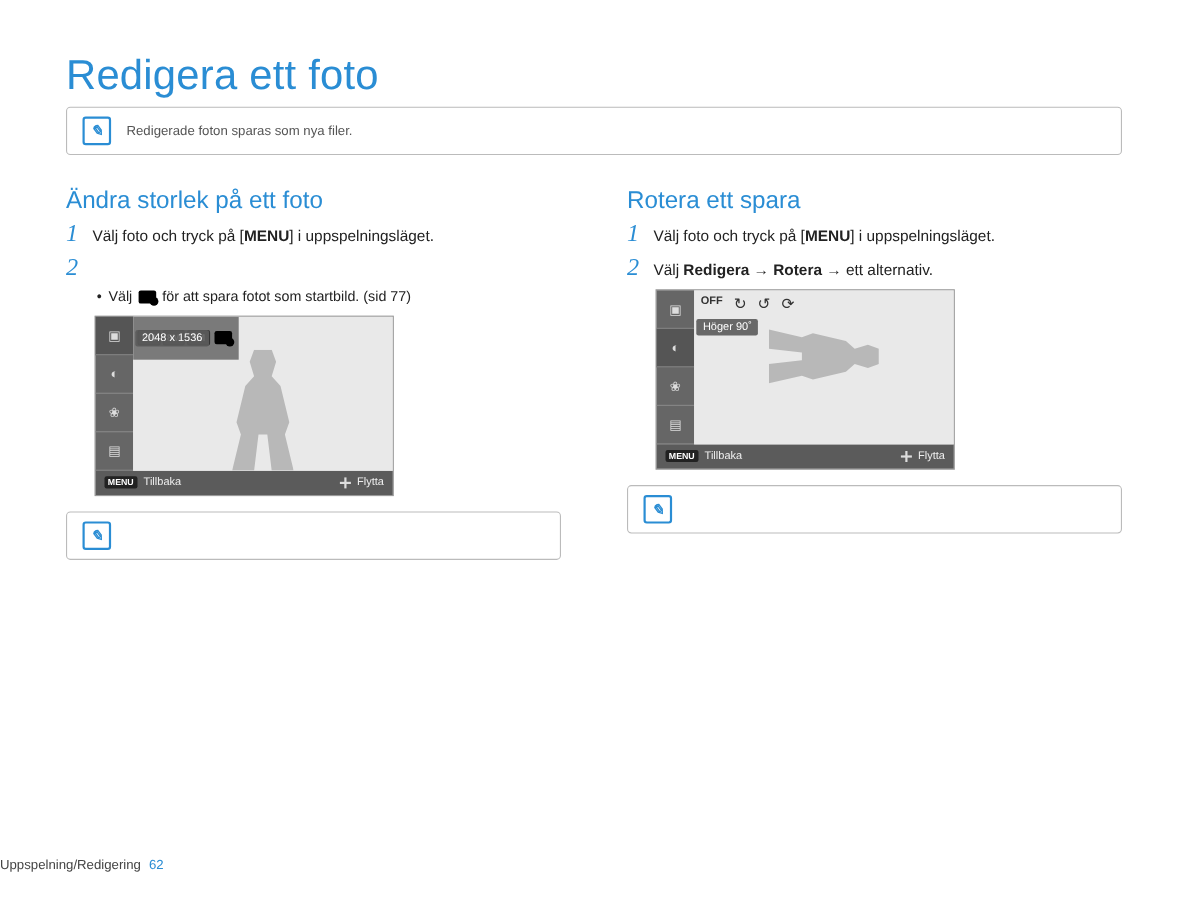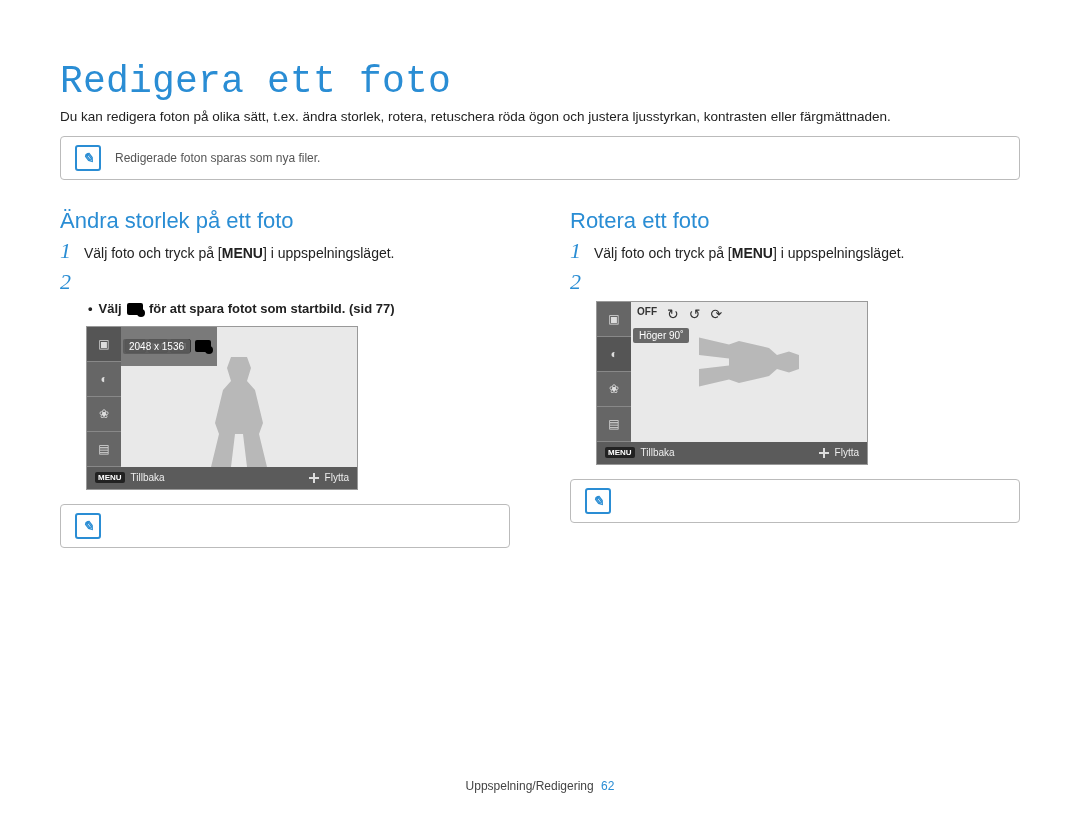--- a/index.html
+++ b/index.html
@@ -14,23 +14,22 @@
     position: relative;
   }
   .page {
     padding: 48px 60px 30px 60px;
     box-sizing: border-box;
   }
   h1.page-title {
     font-size: 38px;
     font-weight: 400;
     color: #2a8dd4;
-    margin: 12px 0 6px 0;
+    margin: 0 0 6px 0;
     letter-spacing: 0.2px;
-    font-family: Liberation Mono, monospace;
   }
   .intro {
     font-size: 13.5px;
     color: #222;
     margin-bottom: 12px;
   }
   .note-box {
     border: 1px solid #bbb;
     border-radius: 4px;
     padding: 8px 14px;
@@ -94,21 +93,20 @@
   .menu-label {
     font-weight: bold;
     font-family: Arial, sans-serif;
   }
   .bullet {
     margin-left: 28px;
     font-size: 13px;
     display: flex;
     gap: 6px;
     margin-bottom: 10px;
-    font-weight: bold;
   }
   .bullet::before {
     content: "•";
   }
   .startimg-icon {
     display: inline-block;
     width: 16px;
     height: 12px;
     background: #000;
     border-radius: 2px;
@@ -254,32 +252,30 @@
     gap: 10px;
     color: #333;
     font-size: 14px;
   }
 
   .footer {
     position: absolute;
     bottom: 22px;
     left: 0;
     width: 100%;
-    text-align: center;
     font-size: 12px;
     color: #444;
   }
   .footer .pn { color: #2a8dd4; margin-left: 4px;}
 </style>
 </head>
 <body>
 
 <div class="page">
   <h1 class="page-title">Redigera ett foto</h1>
-  <div class="intro">Du kan redigera foton på olika sätt, t.ex. ändra storlek, rotera, retuschera röda ögon och justera ljusstyrkan, kontrasten eller färgmättnaden.</div>
 
   <div class="note-box">
     <span class="note-icon">✎</span>
     <span>Redigerade foton sparas som nya filer.</span>
   </div>
 
   <div class="columns">
 
     <div class="col">
       <h2 class="section-title">Ändra storlek på ett foto</h2>
@@ -331,31 +327,34 @@
           </div>
         </div>
       </div>
 
       <div class="note-box">
         <span class="note-icon">✎</span>
       </div>
     </div>
 
     <div class="col">
-      <h2 class="section-title">Rotera ett foto</h2>
+      <h2 class="section-title">Rotera ett spara</h2>
 
       <div class="step">
         <span class="step-num">1</span>
         <span class="step-text">
           <span>Välj foto och tryck på [</span><span class="menu-label">MENU</span><span>] i uppspelningsläget.</span>
         </span>
       </div>
 
       <div class="step">
         <span class="step-num">2</span>
+        <span class="step-text">
+          <span>Välj </span><b>Redigera → Rotera</b><span> → ett alternativ.</span>
+        </span>
       </div>
 
       <div class="lcd">
         <div class="lcd-main">
           <div class="lcd-sidebar">
             <div class="cell">▣</div>
             <div class="cell active">◐</div>
             <div class="cell">❀</div>
             <div class="cell">▤</div>
           </div>

